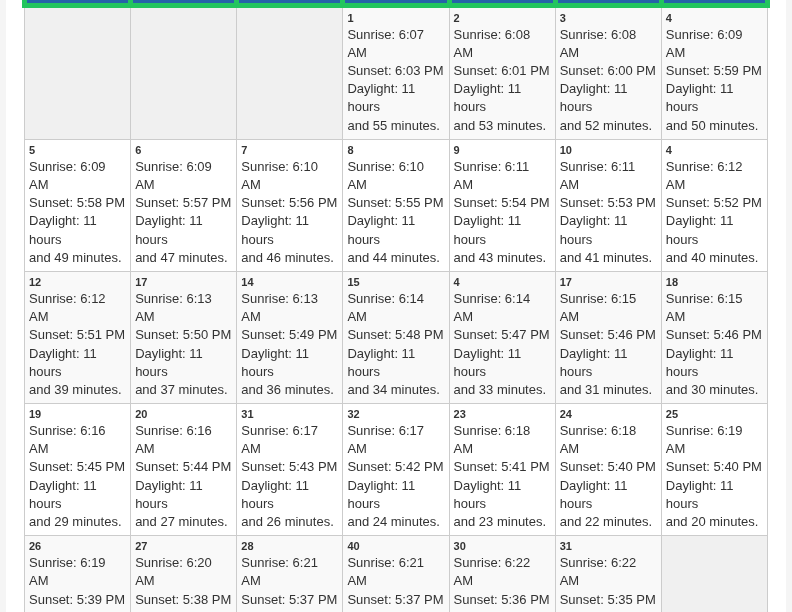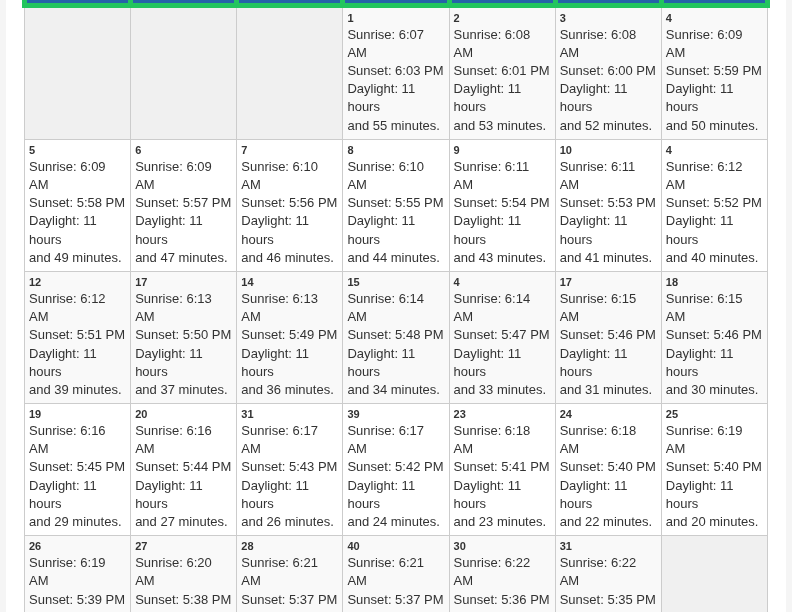--- a/index.html
+++ b/index.html
@@ -282,21 +282,21 @@
 and 27 minutes.</div>
           </td>
           <td>
             <div class="day-number">31</div>
             <div class="day-info" style="white-space: pre-line;">Sunrise: 6:17 AM
 Sunset: 5:43 PM
 Daylight: 11 hours
 and 26 minutes.</div>
           </td>
           <td>
-            <div class="day-number">39</div>
+            <div class="day-number">32</div>
             <div class="day-info" style="white-space: pre-line;">Sunrise: 6:17 AM
 Sunset: 5:42 PM
 Daylight: 11 hours
 and 24 minutes.</div>
           </td>
           <td>
             <div class="day-number">23</div>
             <div class="day-info" style="white-space: pre-line;">Sunrise: 6:18 AM
 Sunset: 5:41 PM
 Daylight: 11 hours

